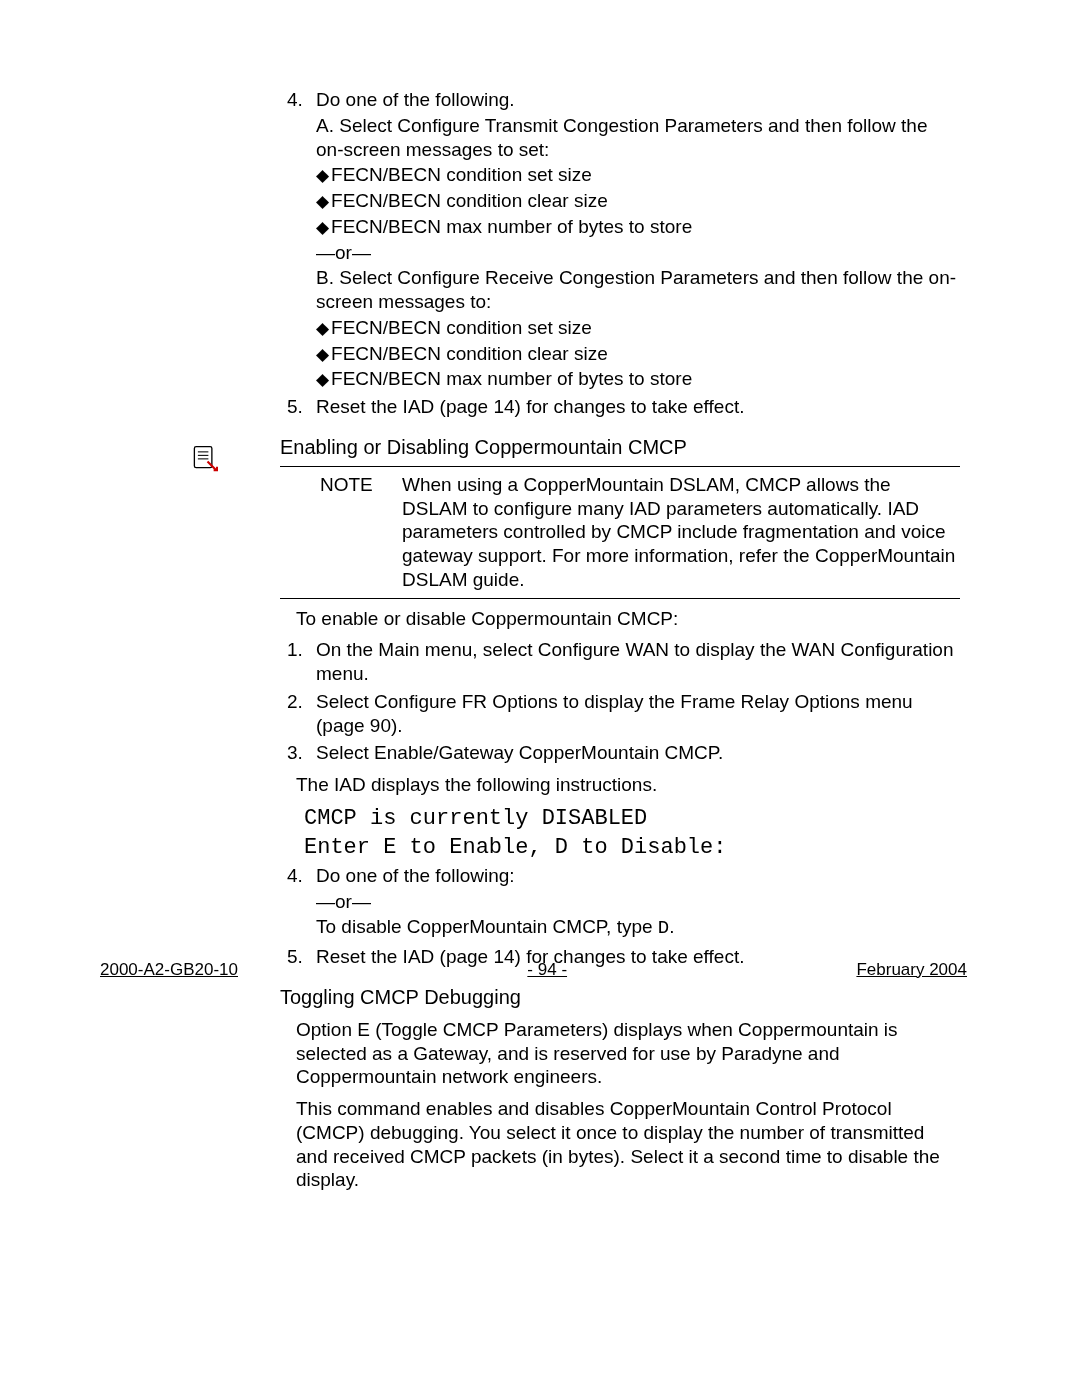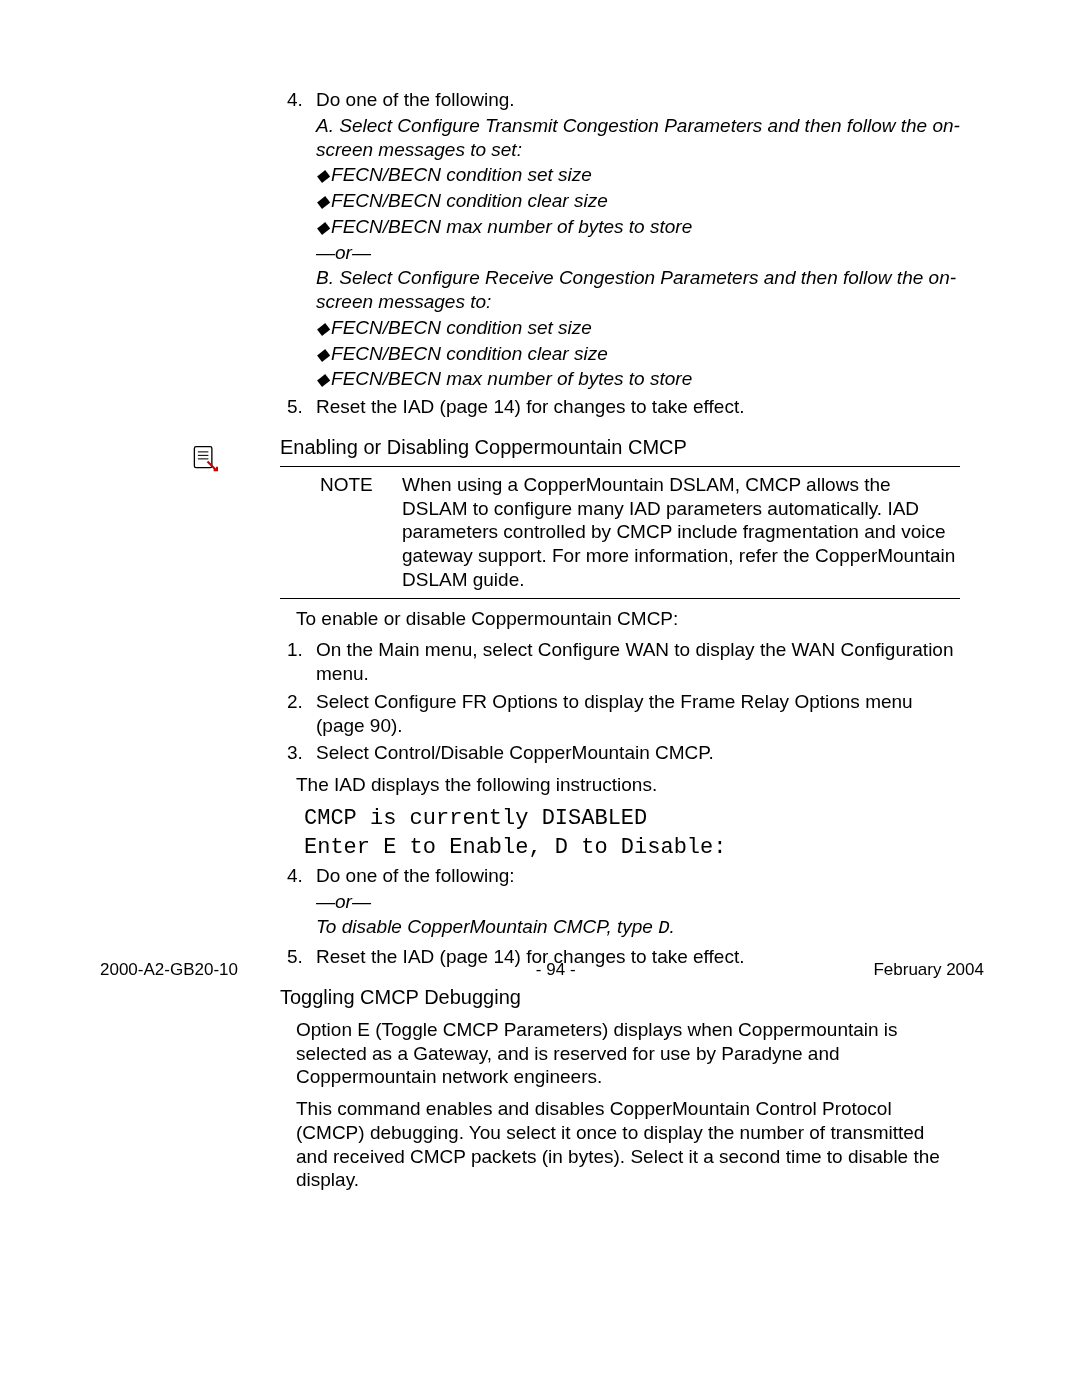--- a/index.html
+++ b/index.html
@@ -28,21 +28,20 @@
   ol.main {
     margin: 0;
     padding: 0 0 0 28px;
   }
   ol.main > li {
     margin: 0 0 4px 0;
     padding-left: 8px;
   }
   .sub {
     margin: 2px 0 0 0;
-    font-style: italic;
   }
   .diamond::before {
     content: "◆";
     margin-right: 2px;
     font-size: 17px;
   }
   .h3 {
     font-weight: normal;
     font-size: 20px;
     margin: 16px 0 6px 0;
@@ -81,25 +80,26 @@
   .mono {
     font-family: "Courier New", Courier, monospace;
     white-space: pre;
     margin: 6px 0 2px 24px;
     font-size: 22px;
   }
   .para { margin: 8px 16px; }
   .footer {
     position: absolute;
     left: 100px;
-    right: 96px;
+    right: 113px;
     bottom: 100px;
     display: flex;
     justify-content: space-between;
     font-size: 17px;
+    text-decoration: underline;
   }
   .inlineMono {
     font-family: "Courier New", Courier, monospace;
   }
 </style>
 </head>
 <body>
 
 <div class="page">
   <div class="content">
@@ -138,21 +138,21 @@
       <div class="noteLabel">NOTE</div>
       <div class="noteText">When using a CopperMountain DSLAM, CMCP allows the DSLAM to configure many IAD parameters automatically. IAD parameters controlled by CMCP include fragmentation and voice gateway support. For more information, refer the CopperMountain DSLAM guide.</div>
     </div>
     <hr class="rule2">
 
     <div class="para">To enable or disable Coppermountain CMCP:</div>
 
     <ol class="main">
       <li><span>On the Main menu, select Configure WAN to display the WAN Configuration menu.</span></li>
       <li><span>Select Configure FR Options to display the Frame Relay Options menu (page 90).</span></li>
-      <li><span>Select Control/Disable CopperMountain CMCP.</span></li>
+      <li><span>Select Enable/Gateway CopperMountain CMCP.</span></li>
     </ol>
 
     <div class="para">The IAD displays the following instructions.</div>
 
     <div class="mono">CMCP is currently DISABLED</div>
     <div class="mono" style="margin-top:0">Enter E to Enable, D to Disable:</div>
 
     <ol class="main" start="4">
       <li>
         <span>Do one of the following:</span>

